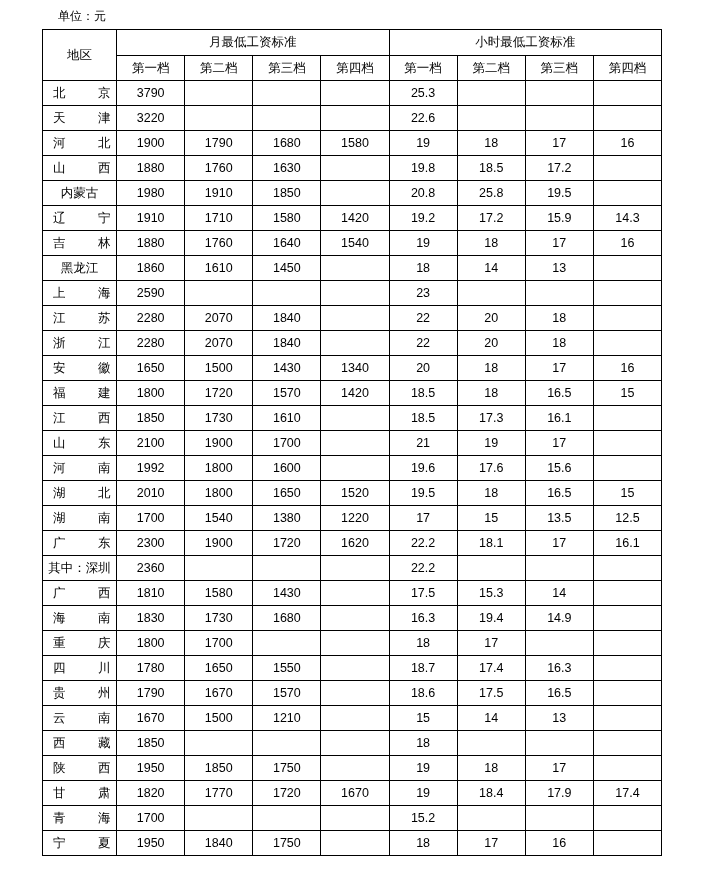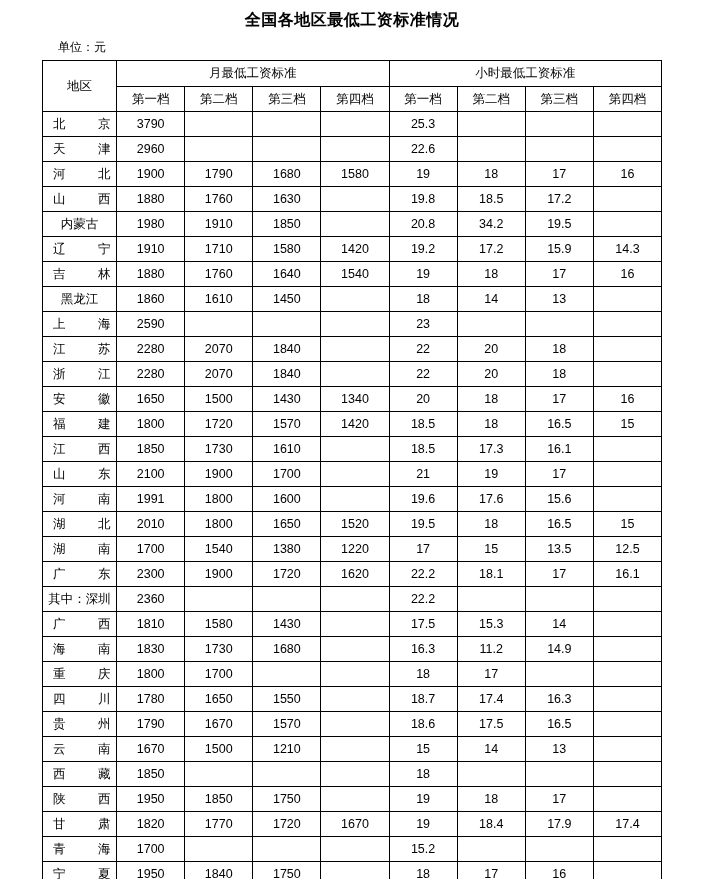--- a/index.html
+++ b/index.html
@@ -76,21 +76,20 @@
   }
   .grouphead {
     height: 26px;
   }
 </style>
 </head>
 <body>
 
 <div class="page">
 
-  <div class="title">全国各地区最低工资标准情况</div>
 
   <div class="unit">单位：元</div>
 
   <table class="wage">
     <colgroup>
       <col class="col-region">
       <col class="col-data">
         <col class="col-data">
         <col class="col-data">
         <col class="col-data">
@@ -123,21 +122,21 @@
           <td></td>
           <td></td>
           <td></td>
           <td>25.3</td>
           <td></td>
           <td></td>
           <td></td>
         </tr>
         <tr>
           <td class="region-2">天　津</td>
-          <td>2960</td>
+          <td>3220</td>
           <td></td>
           <td></td>
           <td></td>
           <td>22.6</td>
           <td></td>
           <td></td>
           <td></td>
         </tr>
         <tr>
           <td class="region-2">河　北</td>
@@ -161,21 +160,21 @@
           <td>17.2</td>
           <td></td>
         </tr>
         <tr>
           <td class="region-3">内蒙古</td>
           <td class="faded">1980</td>
           <td class="faded">1910</td>
           <td class="faded">1850</td>
           <td class="faded"></td>
           <td class="faded">20.8</td>
-          <td class="faded">34.2</td>
+          <td class="faded">25.8</td>
           <td class="faded">19.5</td>
           <td class="faded"></td>
         </tr>
         <tr>
           <td class="region-2">辽　宁</td>
           <td class="faded">1910</td>
           <td class="faded">1710</td>
           <td class="faded">1580</td>
           <td class="faded">1420</td>
           <td class="faded">19.2</td>
@@ -277,21 +276,21 @@
           <td>1900</td>
           <td>1700</td>
           <td></td>
           <td>21</td>
           <td>19</td>
           <td>17</td>
           <td></td>
         </tr>
         <tr>
           <td class="region-2">河　南</td>
-          <td>1991</td>
+          <td>1992</td>
           <td>1800</td>
           <td>1600</td>
           <td></td>
           <td>19.6</td>
           <td>17.6</td>
           <td>15.6</td>
           <td></td>
         </tr>
         <tr>
           <td class="region-2">湖　北</td>
@@ -348,21 +347,21 @@
           <td>14</td>
           <td></td>
         </tr>
         <tr>
           <td class="region-2">海　南</td>
           <td>1830</td>
           <td>1730</td>
           <td>1680</td>
           <td></td>
           <td>16.3</td>
-          <td>11.2</td>
+          <td>19.4</td>
           <td>14.9</td>
           <td></td>
         </tr>
         <tr>
           <td class="region-2">重　庆</td>
           <td>1800</td>
           <td>1700</td>
           <td></td>
           <td></td>
           <td>18</td>

